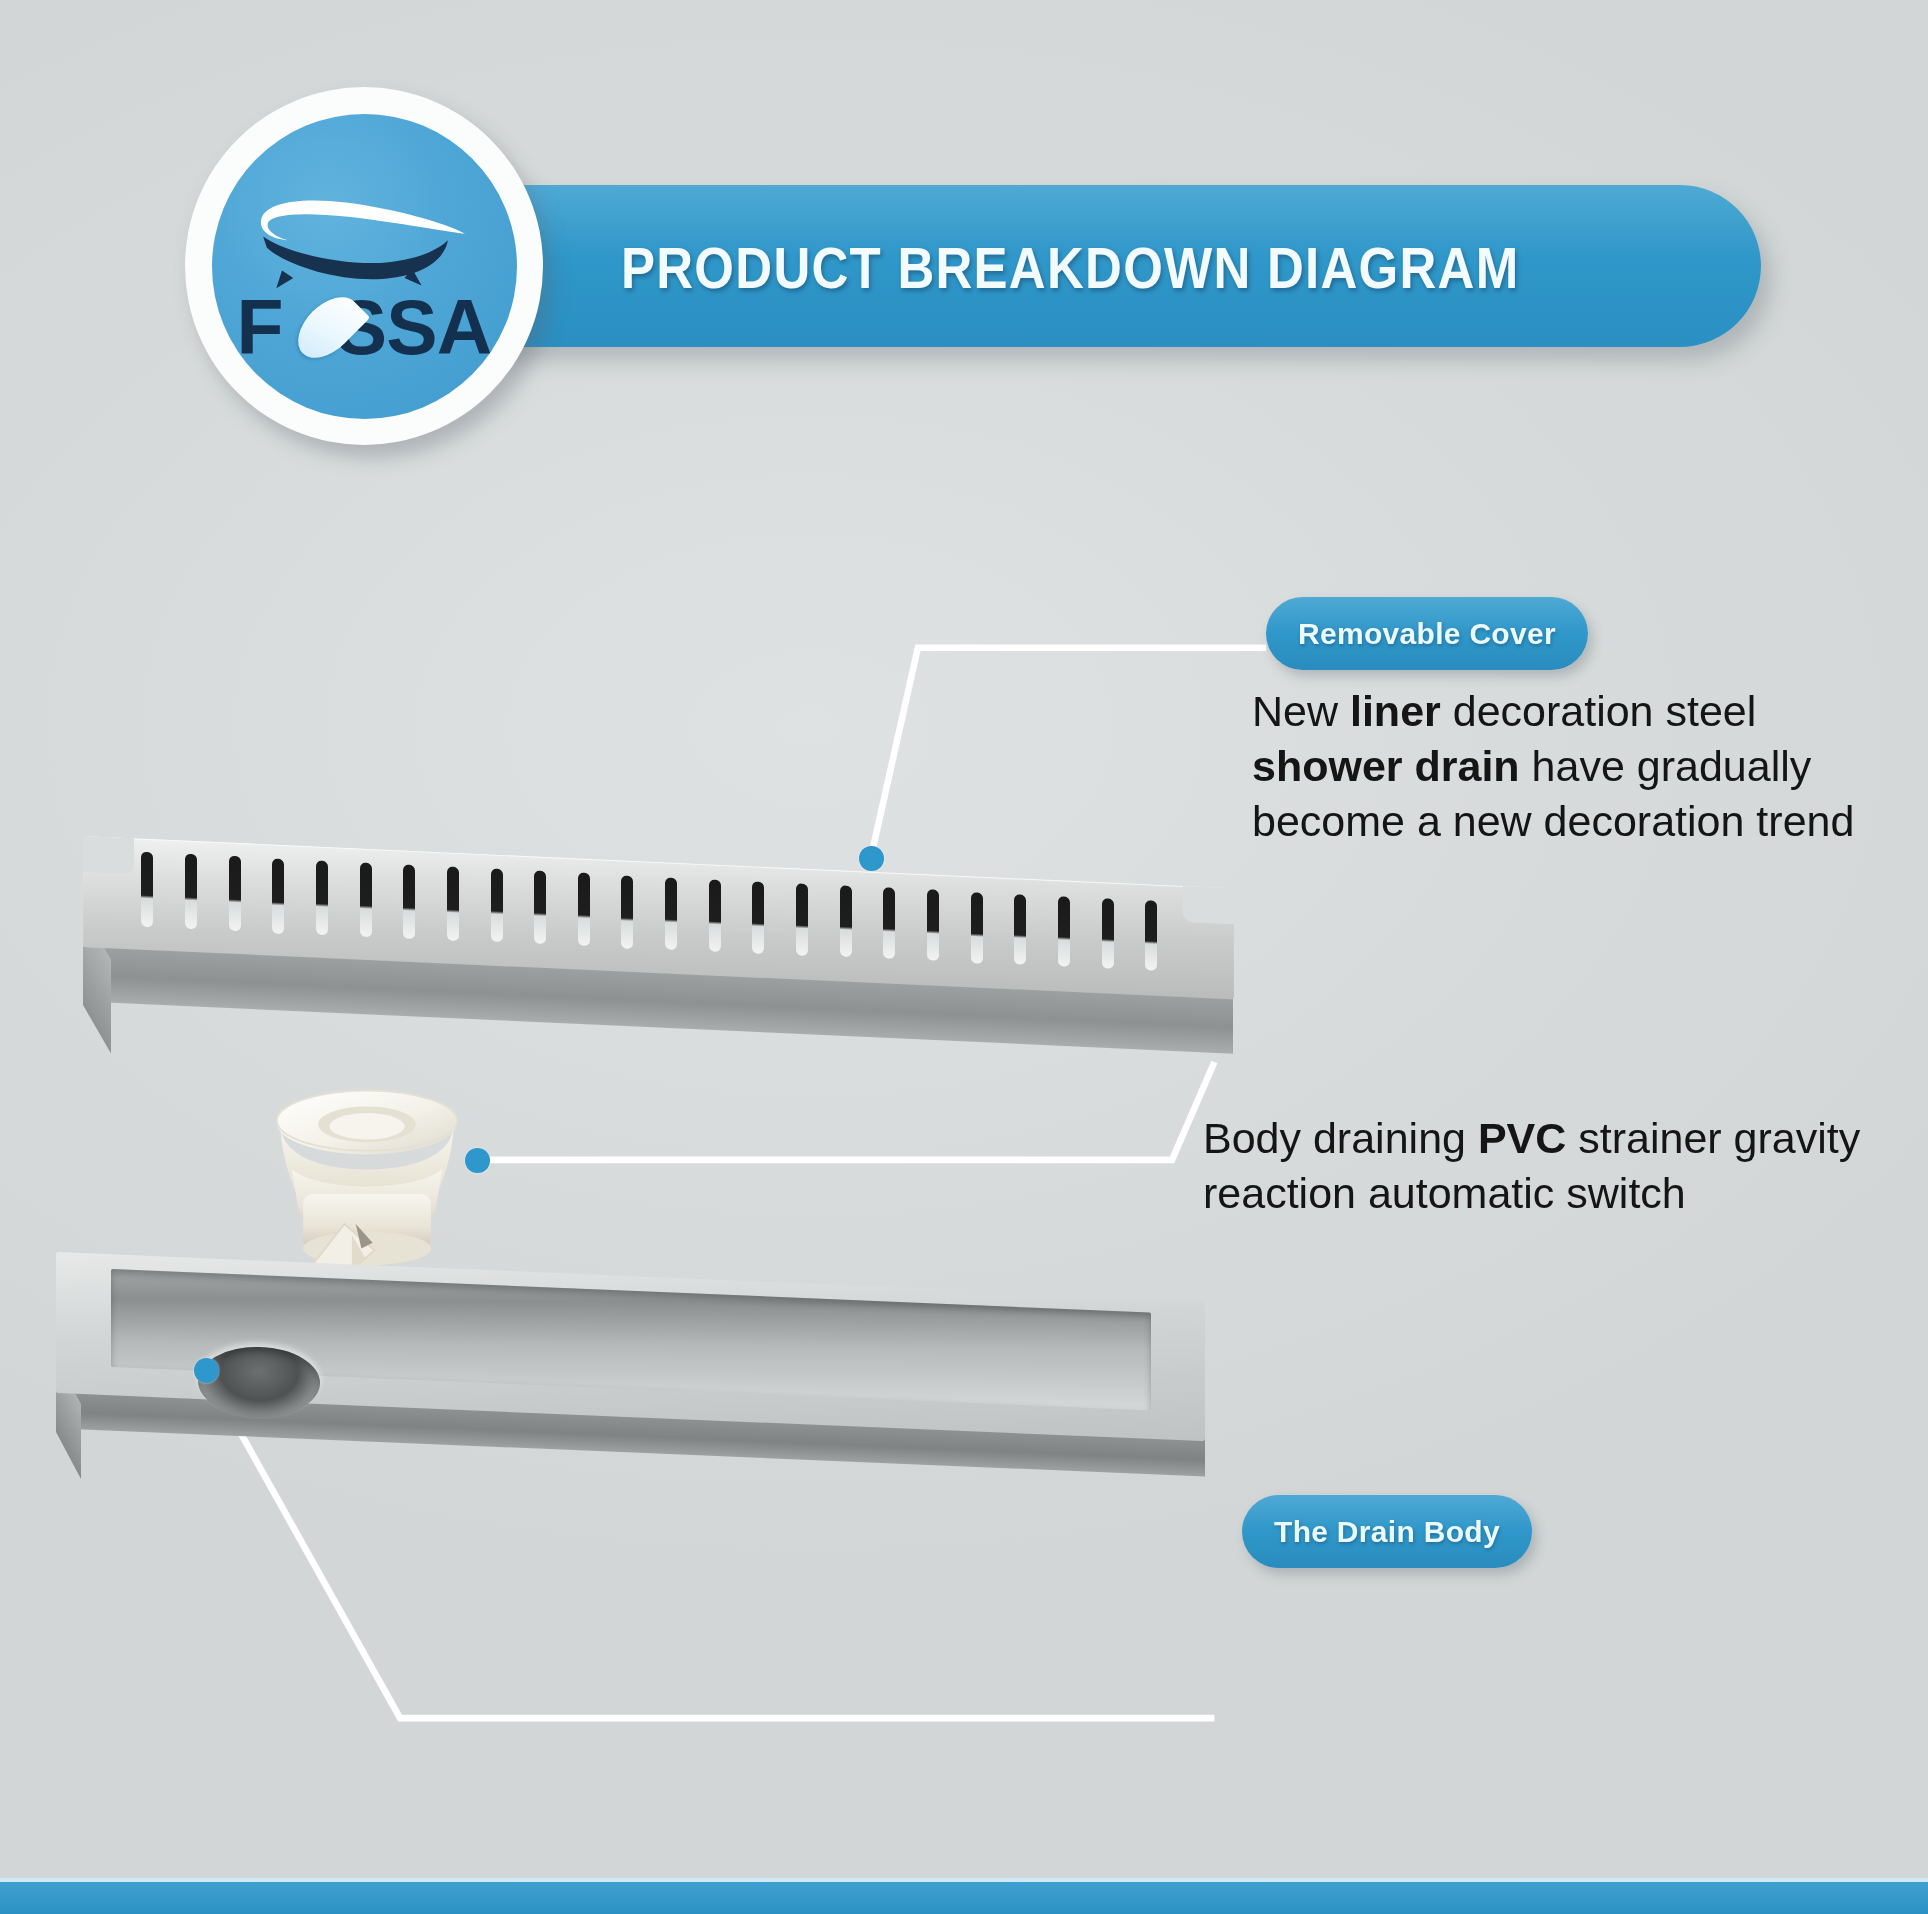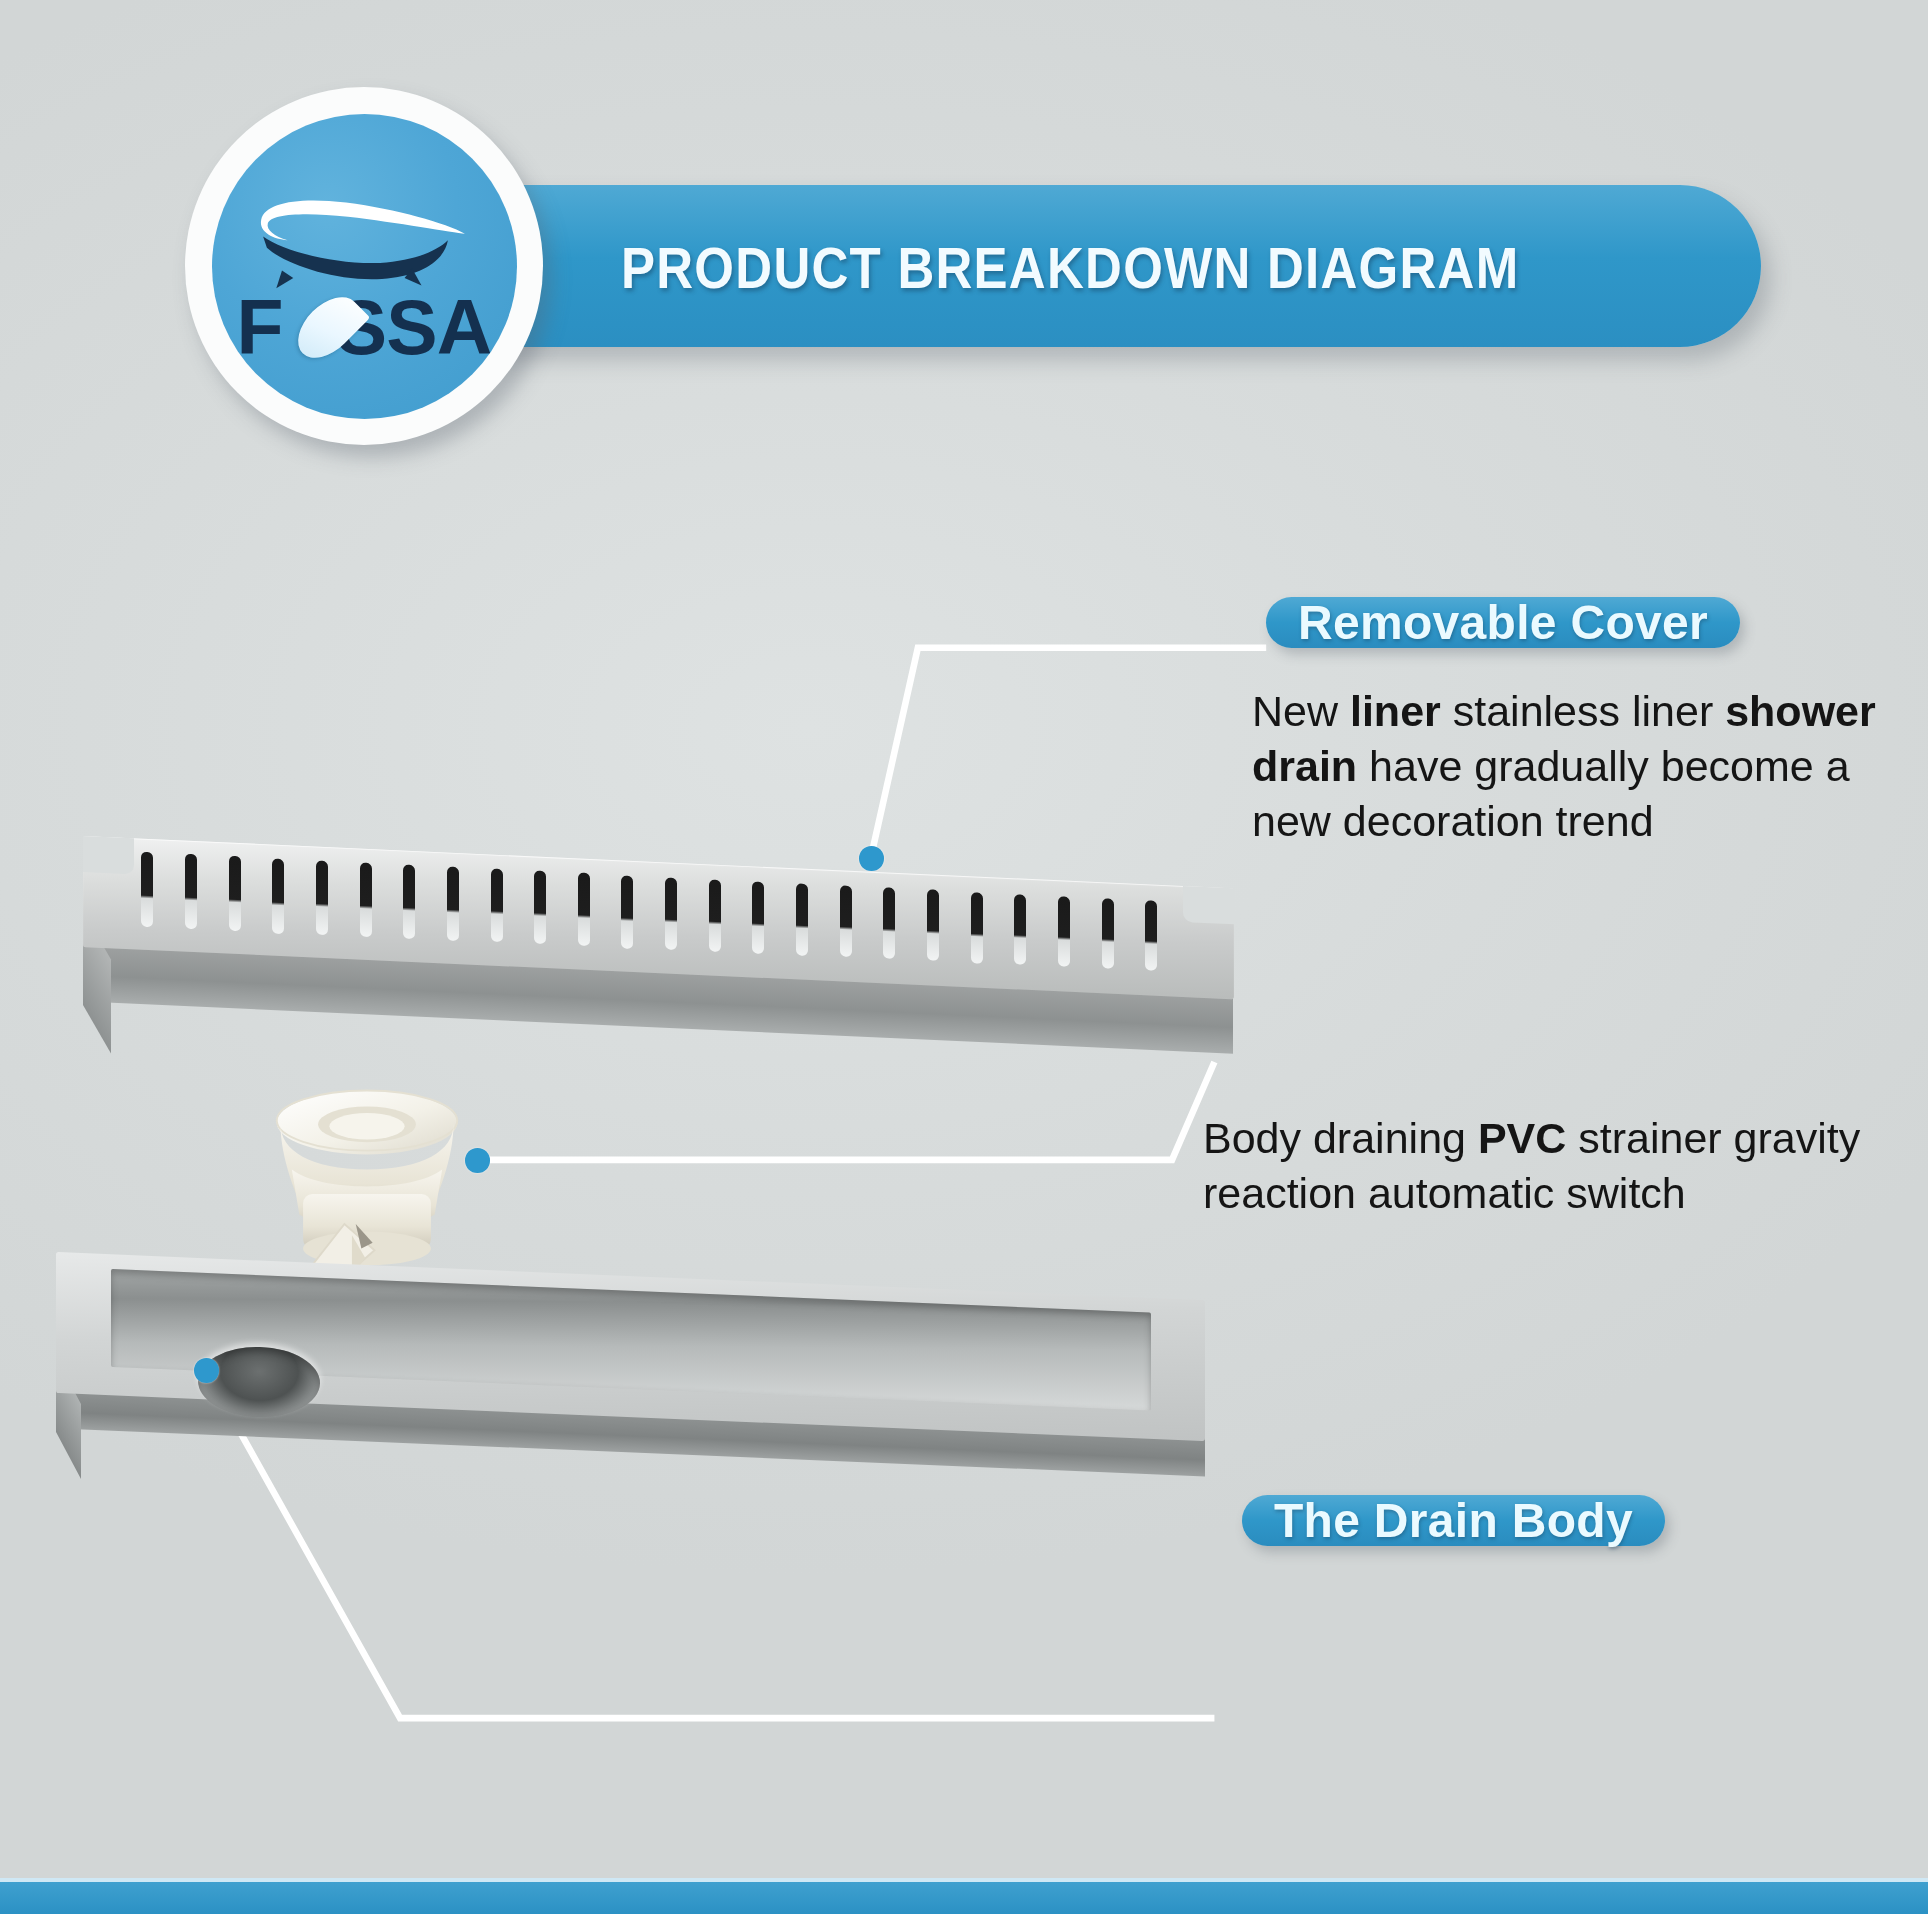--- a/index.html
+++ b/index.html
@@ -62,26 +62,26 @@
     position:absolute;left:50%;top:177px;margin-left:-58px;
     width:45px;height:73px;
     background:linear-gradient(160deg,#ffffff 0%,#eaf7ff 55%,#cfeaf8 100%);
     border-radius:50% 6% 50% 50%;
     transform:rotate(45deg);
     box-shadow:0 1.9px 3.8px rgba(10,50,80,.25);
   }
 
   
   .badge{
-    position:absolute;height:51px;
+    position:absolute;height:73px;
     border-radius:37px;
     background:linear-gradient(180deg,#4fa9d4 0%,#2f97c9 50%,#2a8cbf 100%);
     box-shadow:4.7px 6.6px 12.2px rgba(90,100,110,.30);
     color:#eafaff;
-    font-size:48px;font-weight:bold;
+    font-size:30px;font-weight:bold;
     display:flex;align-items:center;justify-content:center;
     padding:0 32px;
     white-space:nowrap;
     text-shadow:0.9px 1.9px 3.8px rgba(20,60,90,.40);
     letter-spacing:0.3px;
   }
   .desc{
     position:absolute;
     color:#151515;
     font-size:43px;
@@ -236,21 +236,21 @@
           <div class="slot" style="left: 931px; top: 15.6px; height: 70px;"></div>
           <div class="slot" style="left: 975px; top: 15.8px; height: 70px;"></div>
           <div class="slot" style="left: 1019px; top: 16px; height: 70px;"></div>
           <div class="slot" style="left: 1062px; top: 16px; height: 70px;"></div>
         </div>
     </div>
   </div>
   <div class="anchor-dot" style="left:859px;top:846px;"></div>
 
   <div class="badge" style="left:1266px;top:597px;">Removable Cover</div>
-  <div class="desc" style="left:1252px;top:684px;width:659px;"><span>New </span><b>liner</b><span> stainless liner </span><b>shower drain</b><span> have gradually become a new decoration trend</span></div>
+  <div class="desc" style="left:1252px;top:684px;width:659px;"><span>New </span><b>liner</b><span> decoration steel </span><b>shower drain</b><span> have gradually become a new decoration trend</span></div>
 
   <div class="strainer">
     <svg width="226" height="235" viewBox="0 0 240 250" xmlns="http://www.w3.org/2000/svg">
       <defs>
         <linearGradient id="pvcA" x1="0" y1="0" x2="1" y2="1">
           <stop offset="0%" stop-color="#ffffff"></stop>
           <stop offset="55%" stop-color="#f3f1e8"></stop>
           <stop offset="100%" stop-color="#ddd9cc"></stop>
         </linearGradient>
         <linearGradient id="pvcB" x1="0" y1="0" x2="0" y2="1">

